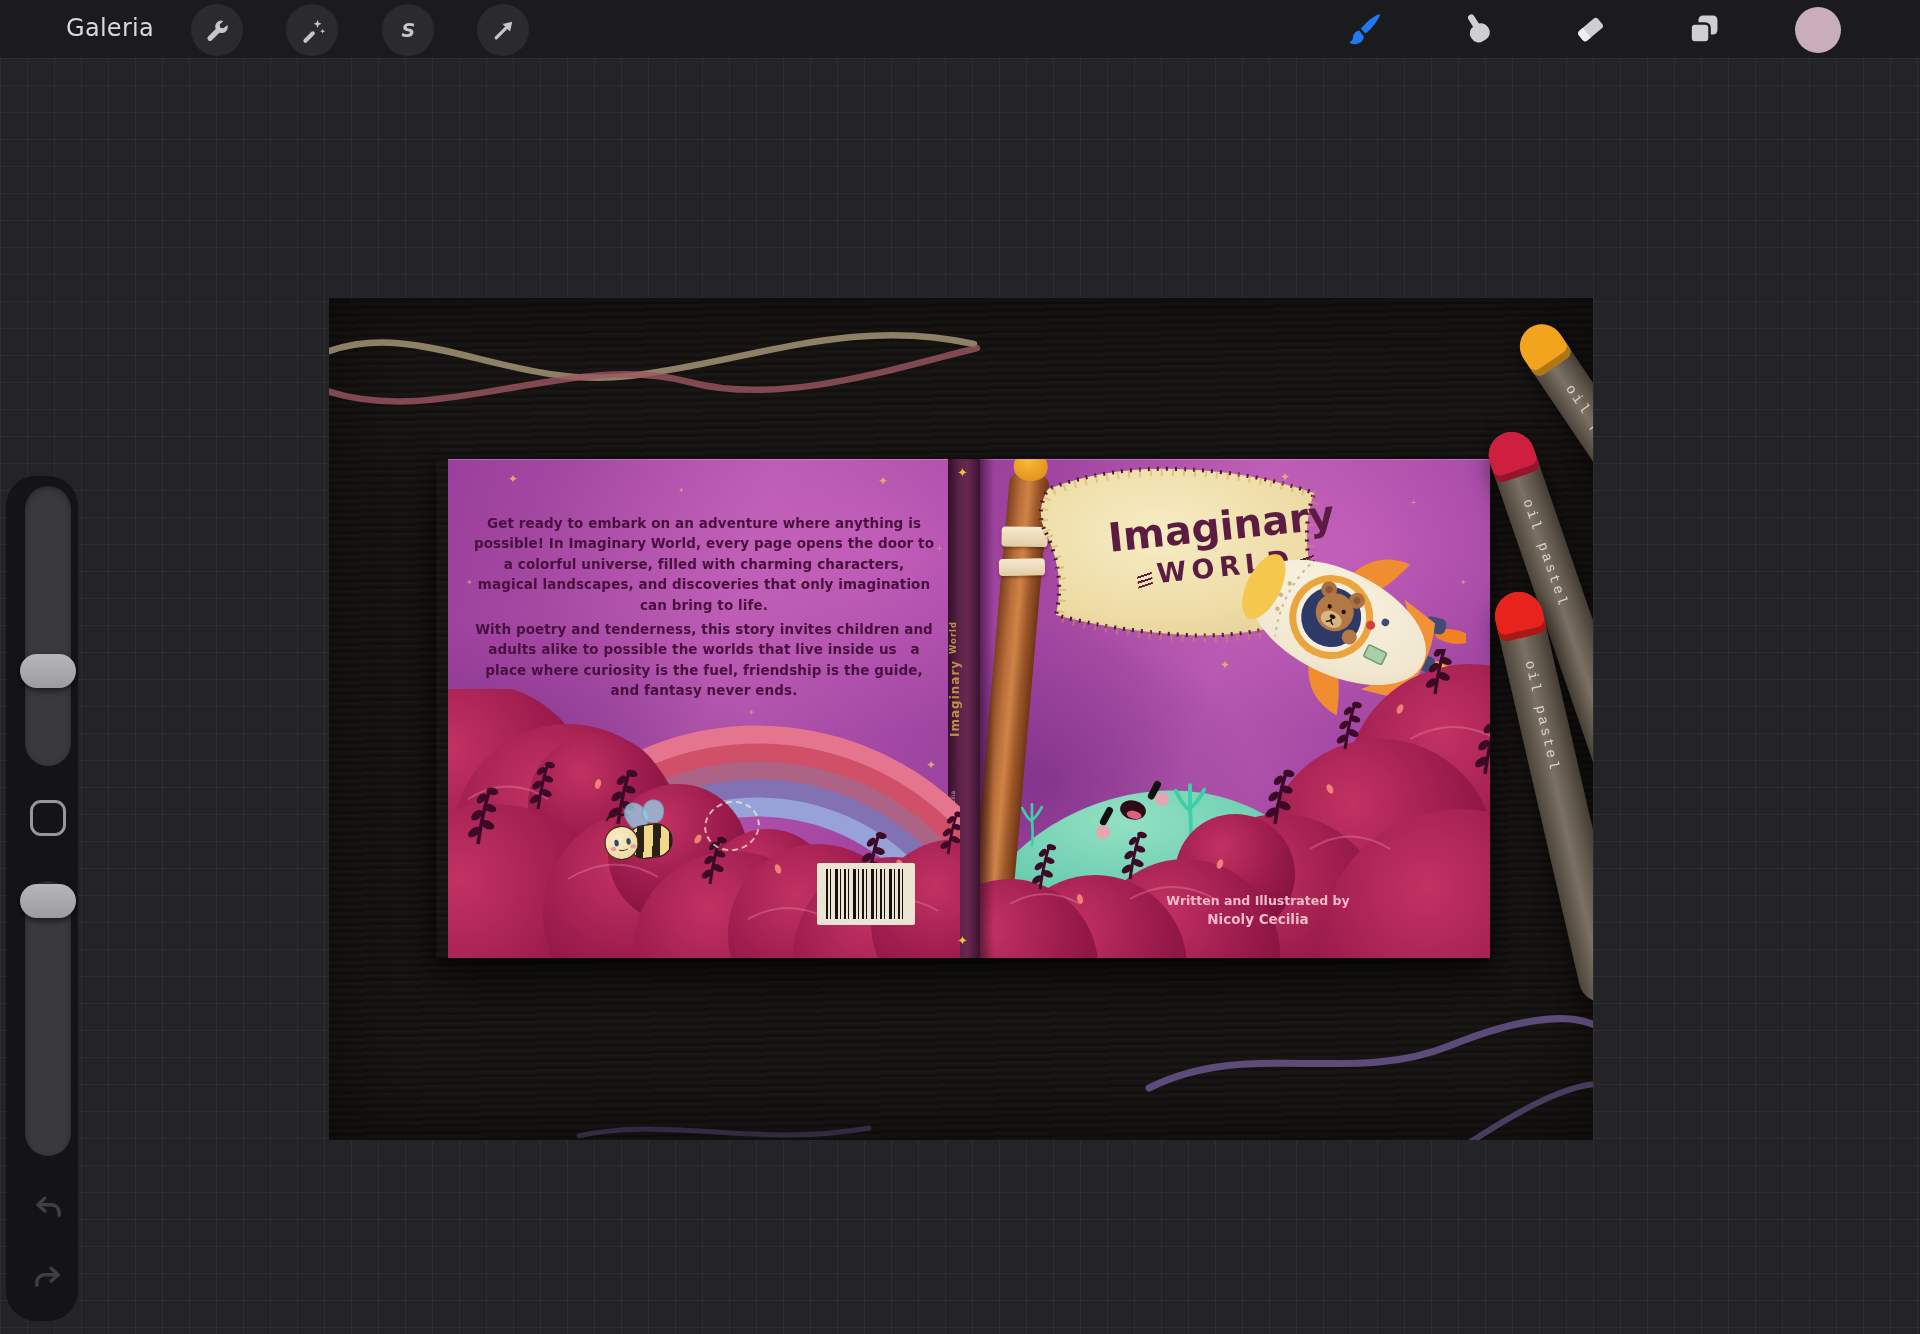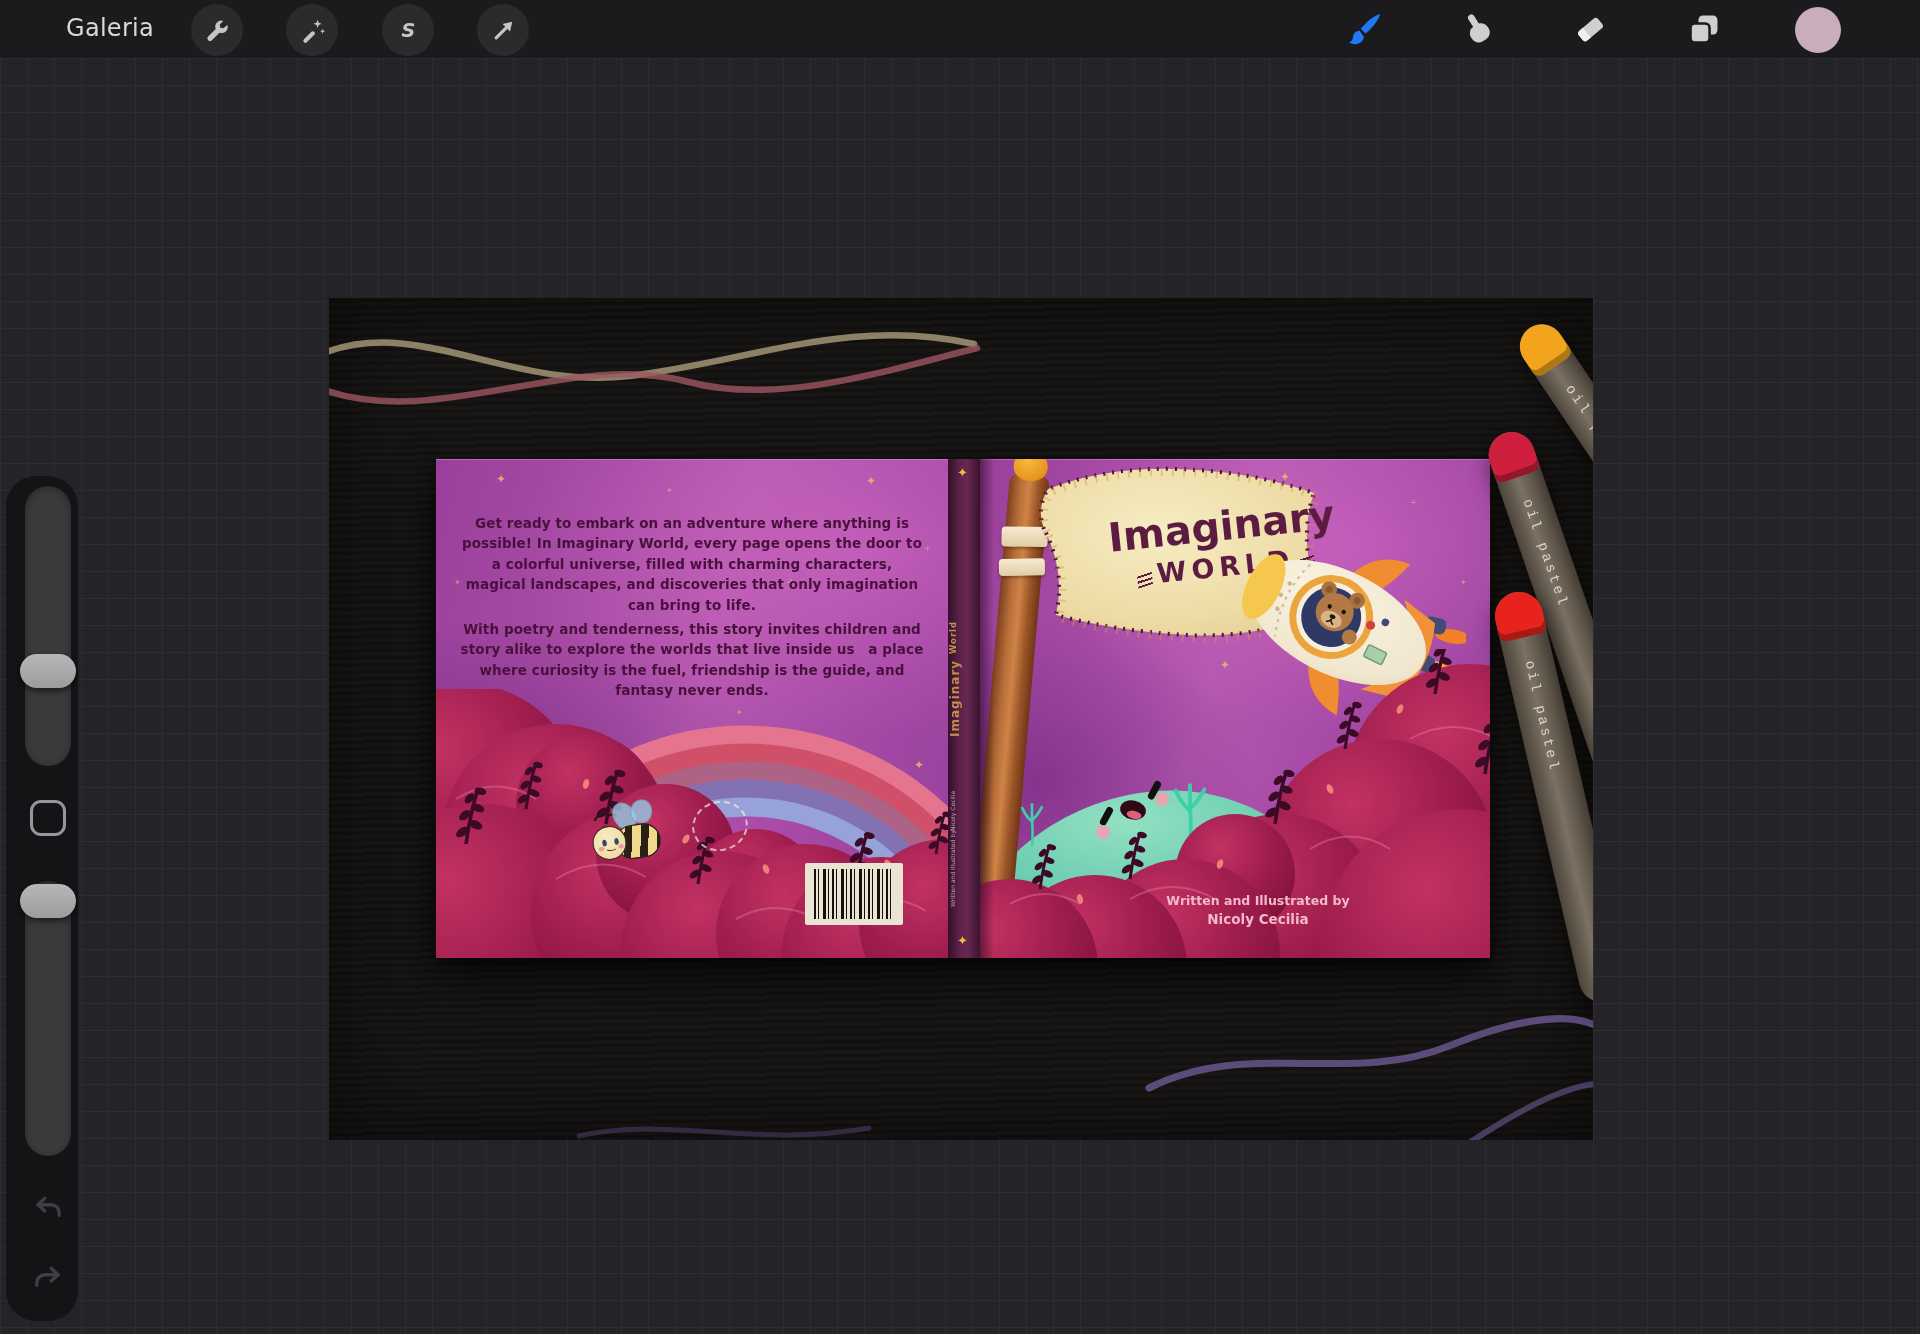--- a/index.html
+++ b/index.html
@@ -58,21 +58,21 @@
   
   .book{position:absolute;left:107px;top:161px;width:1054px;height:499px;z-index:2;
     box-shadow:0 24px 45px rgba(0,0,0,.55),0 5px 12px rgba(0,0,0,.6);}
   .cover{position:absolute;top:0;height:499px;overflow:hidden;
     background:
       radial-gradient(95% 60% at 72% 18%,rgba(234,122,214,.38),transparent 62%),
       radial-gradient(70% 55% at 12% 65%,rgba(80,18,105,.40),transparent 60%),
       radial-gradient(130% 75% at 50% 104%,rgba(160,45,150,.28),transparent 55%),
       linear-gradient(105deg,#9a3f9b,#b457ae 45%,#a348a4 70%,#8f3c96);
     box-shadow:inset 0 1px 0 rgba(255,225,245,.25);}
-  .back-cover{left:0;width:596px;}
+  .back-cover{left:12px;width:596px;}
   .back-cover::after{content:"";position:absolute;right:0;top:0;width:16px;height:100%;background:linear-gradient(90deg,transparent,rgba(25,4,22,.55));}
   .front-cover{left:544px;width:510px;}
   .front-cover::before{content:"";position:absolute;left:0;top:0;width:14px;height:100%;background:linear-gradient(90deg,rgba(25,4,22,.5),transparent);z-index:9;}
   .spine{position:absolute;left:512px;top:0;width:32px;height:499px;
     background:linear-gradient(90deg,#320f28,#5c2249 35%,#68284f 60%,#3a1230);overflow:hidden;}
 
   .sp{position:absolute;color:#e6c06a;opacity:.8;font-size:12px;line-height:1;z-index:1;}
   .sp::before{content:"\2726";}
   .sp--plus::before{content:"+";}
   .sp--tiny{font-size:8px;opacity:.6;}
@@ -259,21 +259,21 @@
             <g fill="none" stroke-linecap="butt">
               <path d="M26 560 A 284 284 0 0 1 594 560" stroke="#e5758f" stroke-width="19" transform="translate(-0.5,0)"></path>
               <path d="M44 560 A 266 266 0 0 1 576 560" stroke="#cf5068" stroke-width="19"></path>
               <path d="M62 560 A 248 248 0 0 1 558 560" stroke="#ad6386" stroke-width="19"></path>
               <path d="M80 560 A 230 230 0 0 1 540 560" stroke="#8272b4" stroke-width="19"></path>
               <path d="M98 560 A 212 212 0 0 1 522 560" stroke="#97a2d8" stroke-width="19"></path>
             </g>
           </svg>
 
           <p class="back-text p1">Get ready to embark on an adventure where anything is possible! In Imaginary World, every page opens the door to a colorful universe, filled with charming characters, magical landscapes, and discoveries that only imagination can bring to life.</p>
-          <p class="back-text p2">With poetry and tenderness, this story invites children and story alike to explore the worlds that live inside us  a place where curiosity is the fuel, friendship is the guide, and fantasy never ends.</p>
+          <p class="back-text p2">With poetry and tenderness, this story invites children and adults alike to possible the worlds that live inside us  a place where curiosity is the fuel, friendship is the guide, and fantasy never ends.</p>
 
           <div class="bee bee1">
             <span class="bee-ant a1"></span>
             <span class="bee-ant a2"></span>
             <span class="bee-wing w1"></span>
             <span class="bee-wing w2"></span>
             <span class="bee-body"></span>
             <span class="bee-head">
               <span class="bee-eye e1"></span>
                 <span class="bee-eye e2"></span>

